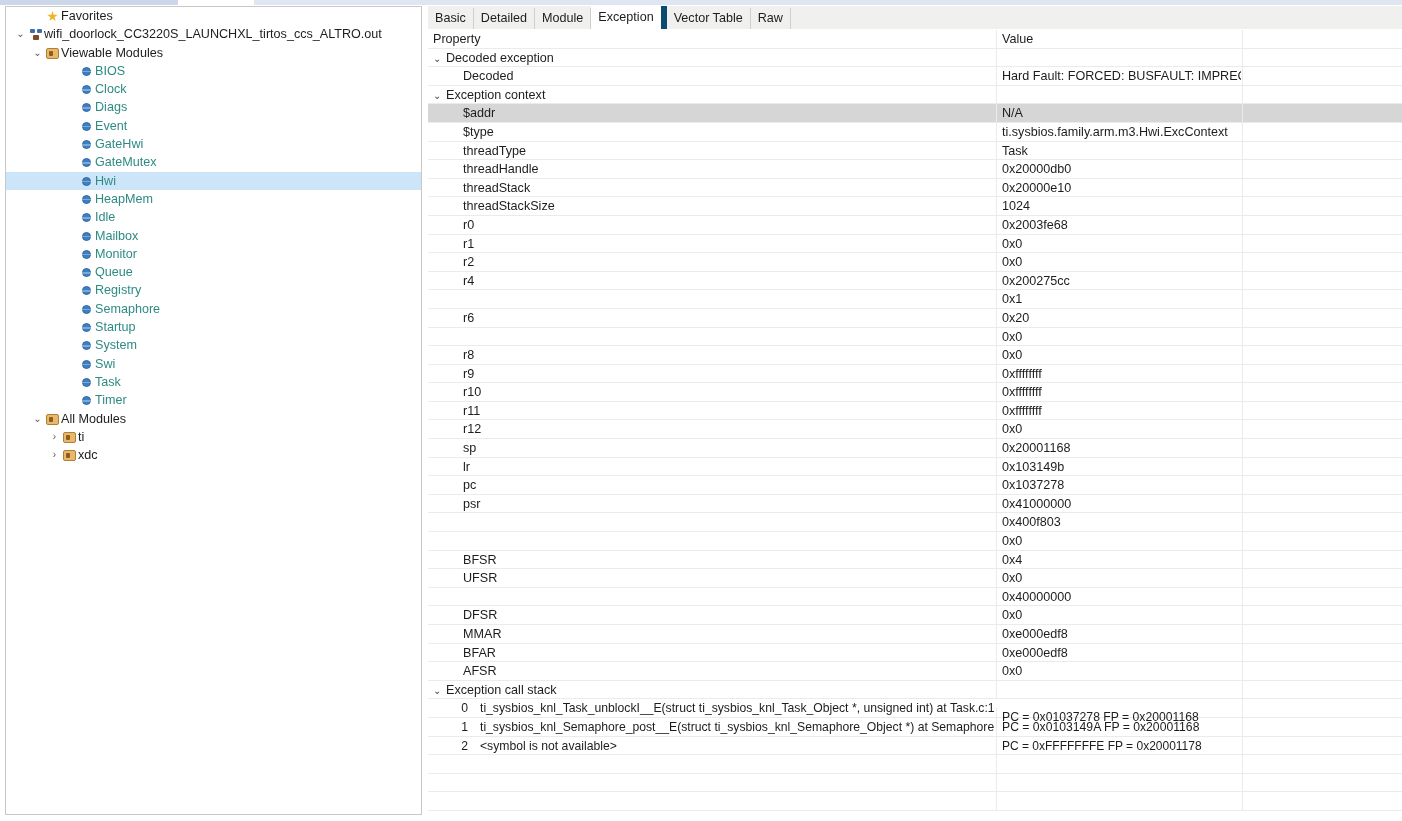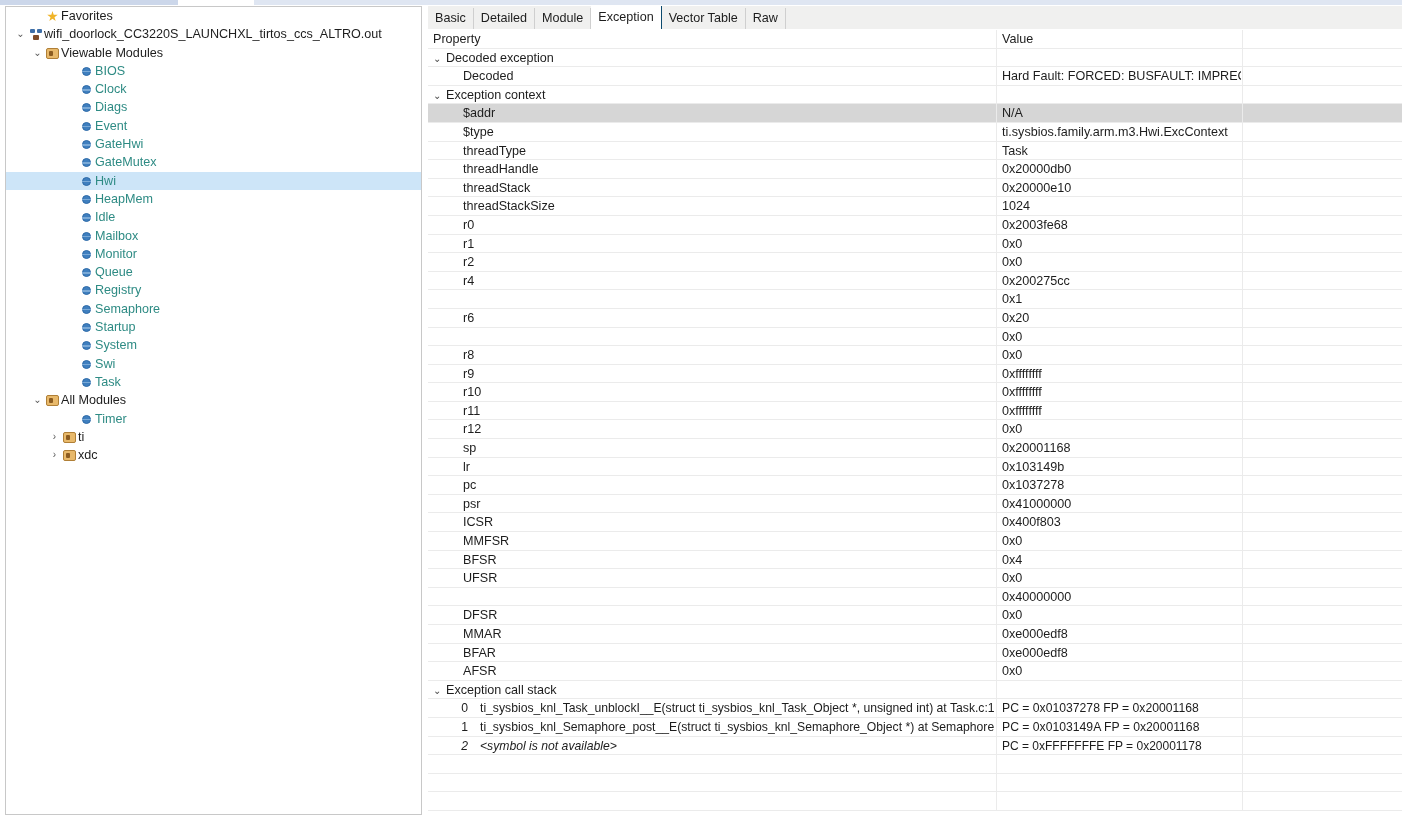--- a/index.html
+++ b/index.html
@@ -58,21 +58,21 @@
   
   .right-panel { position: absolute; left: 428px; top: 6px; width: 974px; height: 809px; background:#ffffff;}
 
   .tabbar { position:absolute; left:0; top:0; height:24px; width:974px; background:#f0f0ef; }
   .tabbar .tabs { display:flex; height:24px; align-items:flex-end; }
   .tab {
     height: 22px; line-height: 21px; padding: 0 7px;
     font-size: 12.6px; color:#1d1d1d; background:#f0f0ef;
     border-right:1px solid #cfcfcf; white-space:nowrap; cursor:default;
   }
-  .tab.active { background:#ffffff; height:24px; line-height:23px; border-right:1px solid #0c4a6e;}
+  .tab.active { background:#ffffff; height:24px; line-height:23px; border-right:6px solid #0c4a6e;}
   .tabbar .tabfill { flex:1; height:22px; background:#f0f0ef; }
   .tabbar .underline { position:absolute; left:0; bottom:0; width:974px; height:1px; background:#ffffff;}
 
   
   .table-wrap { position:absolute; left:0; top:24px; width:974px; height:785px; background:#ffffff; overflow:hidden;}
   .trow { position:relative; height:18.6px; line-height:18.6px; border-bottom:1px solid #ebebeb; white-space:nowrap;}
   .trow.head { border-bottom:1px solid #ebebeb; }
   .trow.sel { background:#d6d6d6; }
   .cell { position:absolute; top:0; height:18.6px; font-size:12.6px; color:#1d1d1d; overflow:hidden; text-overflow:clip;}
   .c-prop { left:0; width:567px; padding-left:5px; }
@@ -108,22 +108,22 @@
         <div class="tree-row"><span style="display:inline-block;width:59px"></span><span class="twisty"></span><span class="ic"><span class="dot"></span></span><span class="lbl mod">Idle</span></div>
         <div class="tree-row"><span style="display:inline-block;width:59px"></span><span class="twisty"></span><span class="ic"><span class="dot"></span></span><span class="lbl mod">Mailbox</span></div>
         <div class="tree-row"><span style="display:inline-block;width:59px"></span><span class="twisty"></span><span class="ic"><span class="dot"></span></span><span class="lbl mod">Monitor</span></div>
         <div class="tree-row"><span style="display:inline-block;width:59px"></span><span class="twisty"></span><span class="ic"><span class="dot"></span></span><span class="lbl mod">Queue</span></div>
         <div class="tree-row"><span style="display:inline-block;width:59px"></span><span class="twisty"></span><span class="ic"><span class="dot"></span></span><span class="lbl mod">Registry</span></div>
         <div class="tree-row"><span style="display:inline-block;width:59px"></span><span class="twisty"></span><span class="ic"><span class="dot"></span></span><span class="lbl mod">Semaphore</span></div>
         <div class="tree-row"><span style="display:inline-block;width:59px"></span><span class="twisty"></span><span class="ic"><span class="dot"></span></span><span class="lbl mod">Startup</span></div>
         <div class="tree-row"><span style="display:inline-block;width:59px"></span><span class="twisty"></span><span class="ic"><span class="dot"></span></span><span class="lbl mod">System</span></div>
         <div class="tree-row"><span style="display:inline-block;width:59px"></span><span class="twisty"></span><span class="ic"><span class="dot"></span></span><span class="lbl mod">Swi</span></div>
         <div class="tree-row"><span style="display:inline-block;width:59px"></span><span class="twisty"></span><span class="ic"><span class="dot"></span></span><span class="lbl mod">Task</span></div>
+        <div class="tree-row"><span style="display:inline-block;width:59px"></span><span class="twisty"></span><span class="ic"><span class="dot"></span></span><span class="lbl mod">Timer</span></div>
         <div class="tree-row"><span style="display:inline-block;width:25px"></span><span class="twisty">⌄</span><span class="ic"><span class="pkgicon"></span></span><span class="lbl pkg">All Modules</span></div>
-        <div class="tree-row"><span style="display:inline-block;width:59px"></span><span class="twisty"></span><span class="ic"><span class="dot"></span></span><span class="lbl mod">Timer</span></div>
         <div class="tree-row"><span style="display:inline-block;width:42px"></span><span class="twisty">›</span><span class="ic"><span class="pkgicon"></span></span><span class="lbl pkg">ti</span></div>
         <div class="tree-row"><span style="display:inline-block;width:42px"></span><span class="twisty">›</span><span class="ic"><span class="pkgicon"></span></span><span class="lbl pkg">xdc</span></div>
       </div>
   </div>
 
   <div class="right-panel">
 
     <div class="tabbar">
       <div class="tabs" id="tab-list">
           <div class="tab">Basic</div>
@@ -261,26 +261,24 @@
             <div class="cell c-prop" style=""><span style="display:inline-block;width:30px"></span>pc</div>
             <div class="cell c-val" style="">0x1037278</div>
             <div class="cell c-ext"></div>
           </div>
           <div class="trow">
             <div class="cell c-prop" style=""><span style="display:inline-block;width:30px"></span>psr</div>
             <div class="cell c-val" style="">0x41000000</div>
             <div class="cell c-ext"></div>
           </div>
           <div class="trow">
-            <div class="cell c-prop" style=""><span style="display:inline-block;width:30px"></span>ICSR</div>
             <div class="cell c-val" style="">0x400f803</div>
             <div class="cell c-ext"></div>
           </div>
           <div class="trow">
-            <div class="cell c-prop" style=""><span style="display:inline-block;width:30px"></span>MMFSR</div>
             <div class="cell c-val" style="">0x0</div>
             <div class="cell c-ext"></div>
           </div>
           <div class="trow">
             <div class="cell c-prop" style=""><span style="display:inline-block;width:30px"></span>BFSR</div>
             <div class="cell c-val" style="">0x4</div>
             <div class="cell c-ext"></div>
           </div>
           <div class="trow">
             <div class="cell c-prop" style=""><span style="display:inline-block;width:30px"></span>UFSR</div>
@@ -311,30 +309,30 @@
             <div class="cell c-val" style="">0x0</div>
             <div class="cell c-ext"></div>
           </div>
           <div class="trow">
             <div class="cell c-prop" style=""><span class="chev">⌄</span>Exception call stack</div>
             <div class="cell c-val" style=""></div>
             <div class="cell c-ext"></div>
           </div>
           <div class="trow">
             <div class="cell c-prop" style="font-size:12.2px;"><span style="display:inline-block;width:13px"></span><span class="stack-idx">0</span><span class="stack-txt">ti_sysbios_knl_Task_unblockI__E(struct ti_sysbios_knl_Task_Object *, unsigned int) at Task.c:1350</span></div>
-            <div class="cell c-val" style="font-size:12.2px;">PC = 0x01037278 FP = 0x20001168</div>
+            <div class="cell c-val" style="font-size:12.2px;margin-top:9px;">PC = 0x01037278 FP = 0x20001168</div>
             <div class="cell c-ext"></div>
           </div>
           <div class="trow">
             <div class="cell c-prop" style="font-size:12.2px;"><span style="display:inline-block;width:13px"></span><span class="stack-idx">1</span><span class="stack-txt">ti_sysbios_knl_Semaphore_post__E(struct ti_sysbios_knl_Semaphore_Object *) at Semaphore.c:382</span></div>
             <div class="cell c-val" style="font-size:12.2px;">PC = 0x0103149A FP = 0x20001168</div>
             <div class="cell c-ext"></div>
           </div>
           <div class="trow">
-            <div class="cell c-prop" style="font-size:12.2px;font-style:italic;"><span style="display:inline-block;width:13px"></span><span class="stack-idx">2</span><span class="stack-txt">&lt;symbol is not available&gt;</span></div>
+            <div class="cell c-prop" style="font-size:12.2px;"><span style="display:inline-block;width:13px"></span><span class="stack-idx">2</span><span class="stack-txt">&lt;symbol is not available&gt;</span></div>
             <div class="cell c-val" style="font-size:12px;">PC = 0xFFFFFFFE FP = 0x20001178</div>
             <div class="cell c-ext"></div>
           </div>
           <div class="trow">
             <div class="cell c-prop" style=""></div>
             <div class="cell c-val" style=""></div>
             <div class="cell c-ext"></div>
           </div>
           <div class="trow">
             <div class="cell c-prop" style=""></div>

